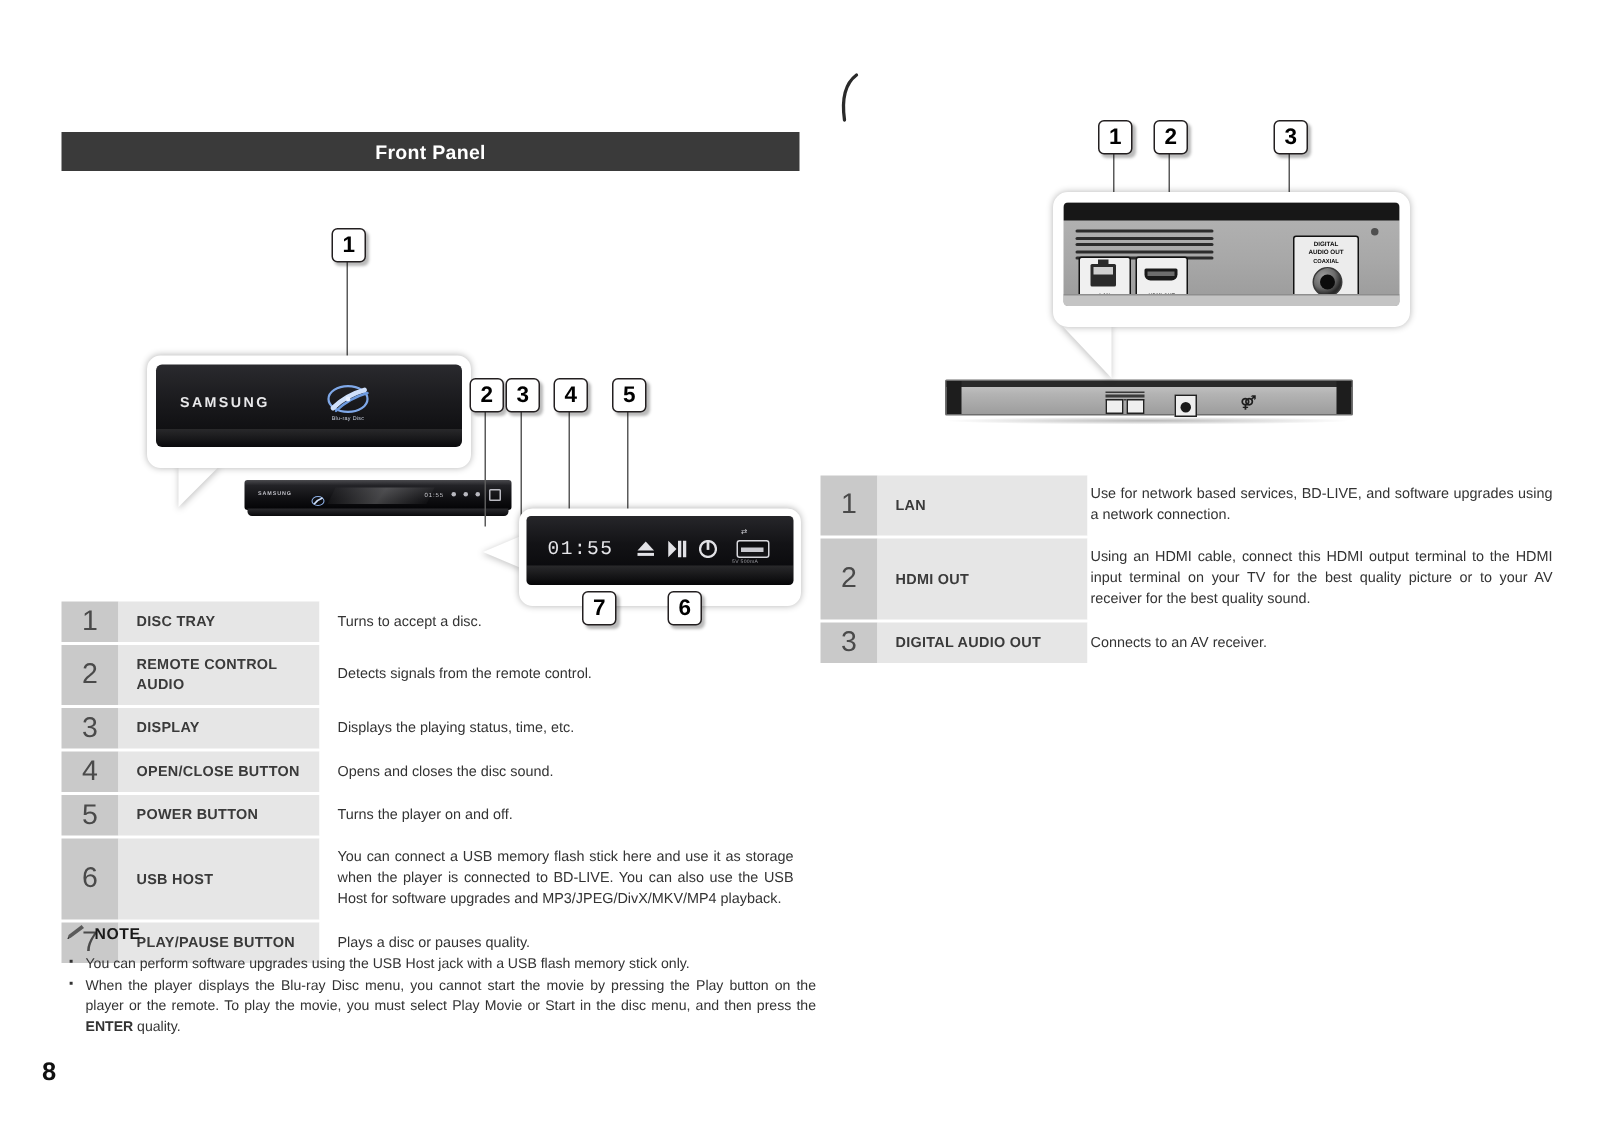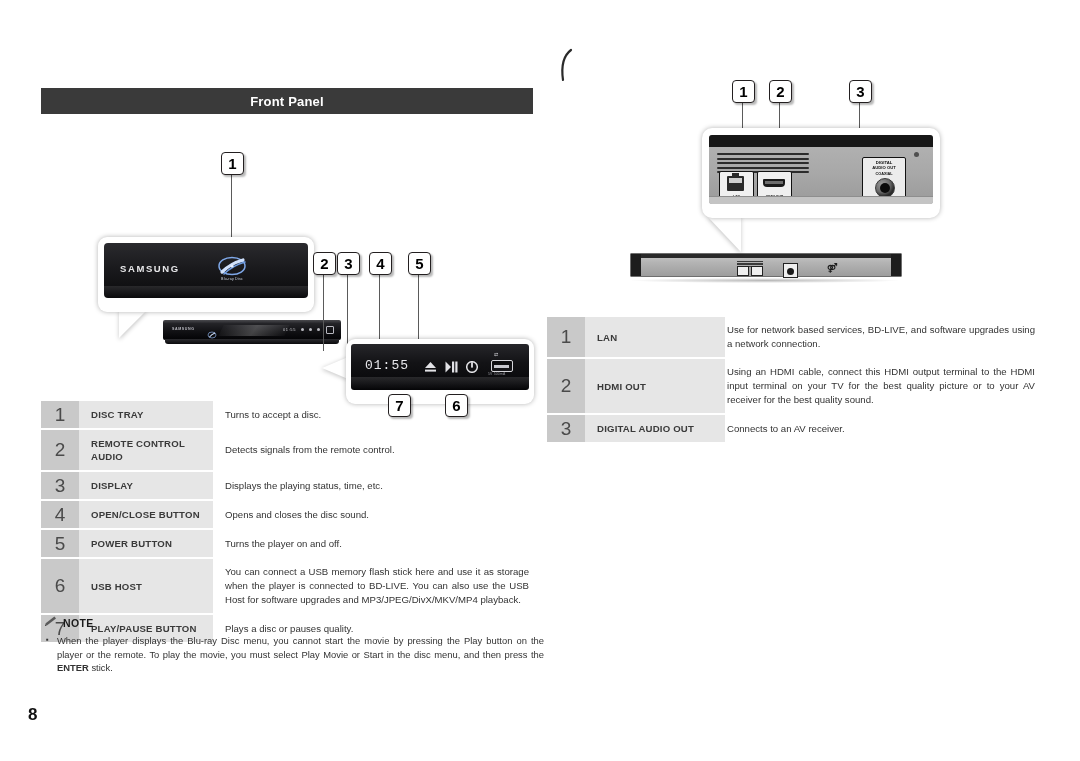--- a/index.html
+++ b/index.html
@@ -468,19 +468,22 @@
       <span>
         <svg width="13" height="11" viewBox="0 0 13 11">
           <path d="M1 10 L3.2 9.2 L12 2.6 L10.4 0.6 L1.7 7.3 Z" fill="#5a5a5a"></path>
           <path d="M1 10 L2.2 9.6 L1.5 8.7 Z" fill="#2a2a2a"></path>
         </svg>
       </span>
       <span>NOTE</span>
     </div>
     <ul class="note-list">
       <li>
-        <span>When the player displays the Blu-ray Disc menu, you cannot start the movie by pressing the Play button on the player or the remote. To play the movie, you must select Play Movie or Start in the disc menu, and then press the </span><span class="b">ENTER</span><span> stick.</span>
+        <span>You can perform software upgrades using the USB Host jack with a USB flash memory stick only.</span>
+      </li>
+      <li>
+        <span>When the player displays the Blu-ray Disc menu, you cannot start the movie by pressing the Play button on the player or the remote. To play the movie, you must select Play Movie or Start in the disc menu, and then press the </span><span class="b">ENTER</span><span> quality.</span>
       </li>
     </ul>
   </div>
 
   <div class="pagenum">8</div>
 </div>
 
 </body></html>

